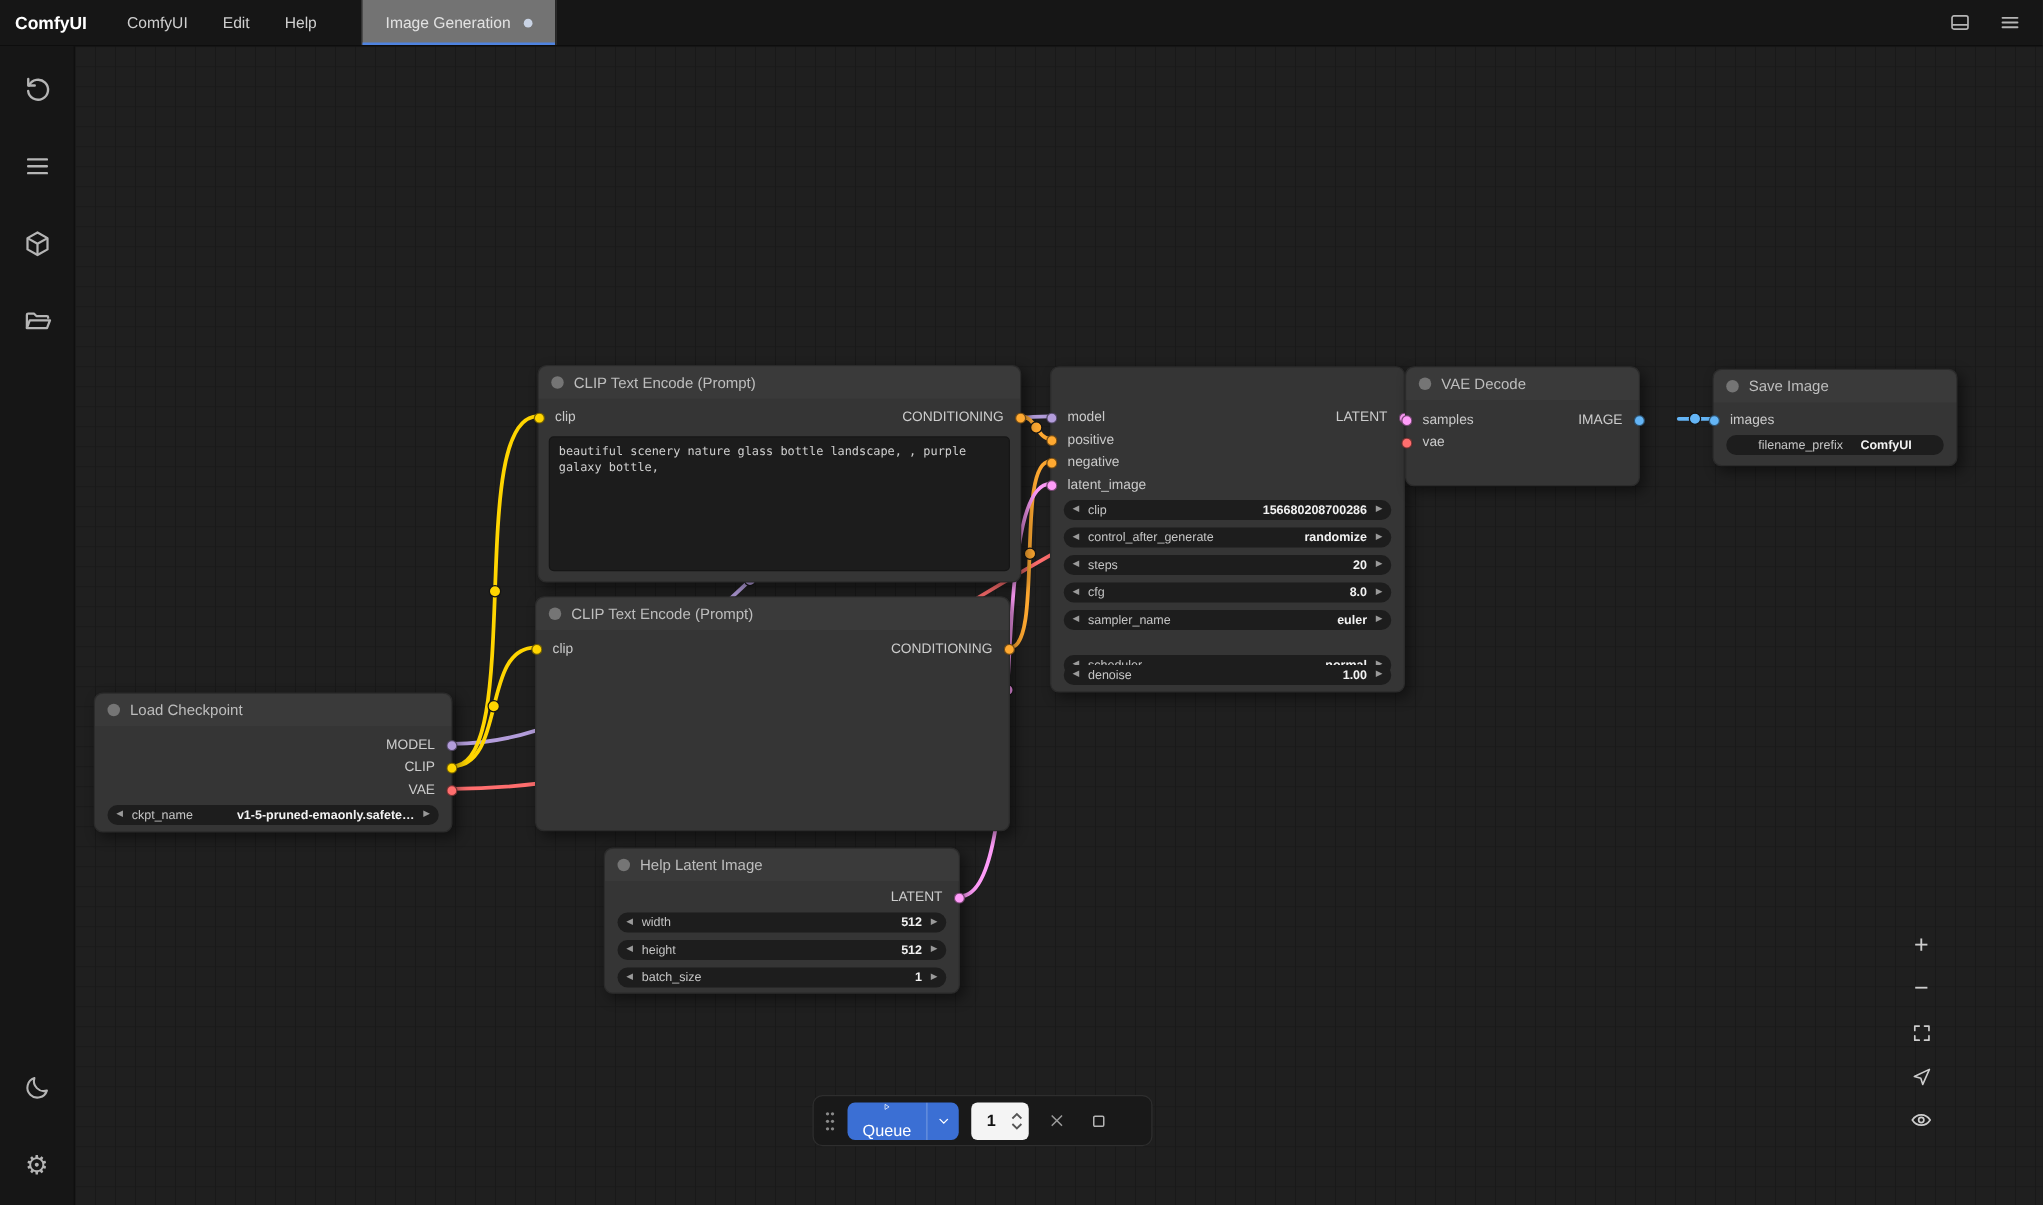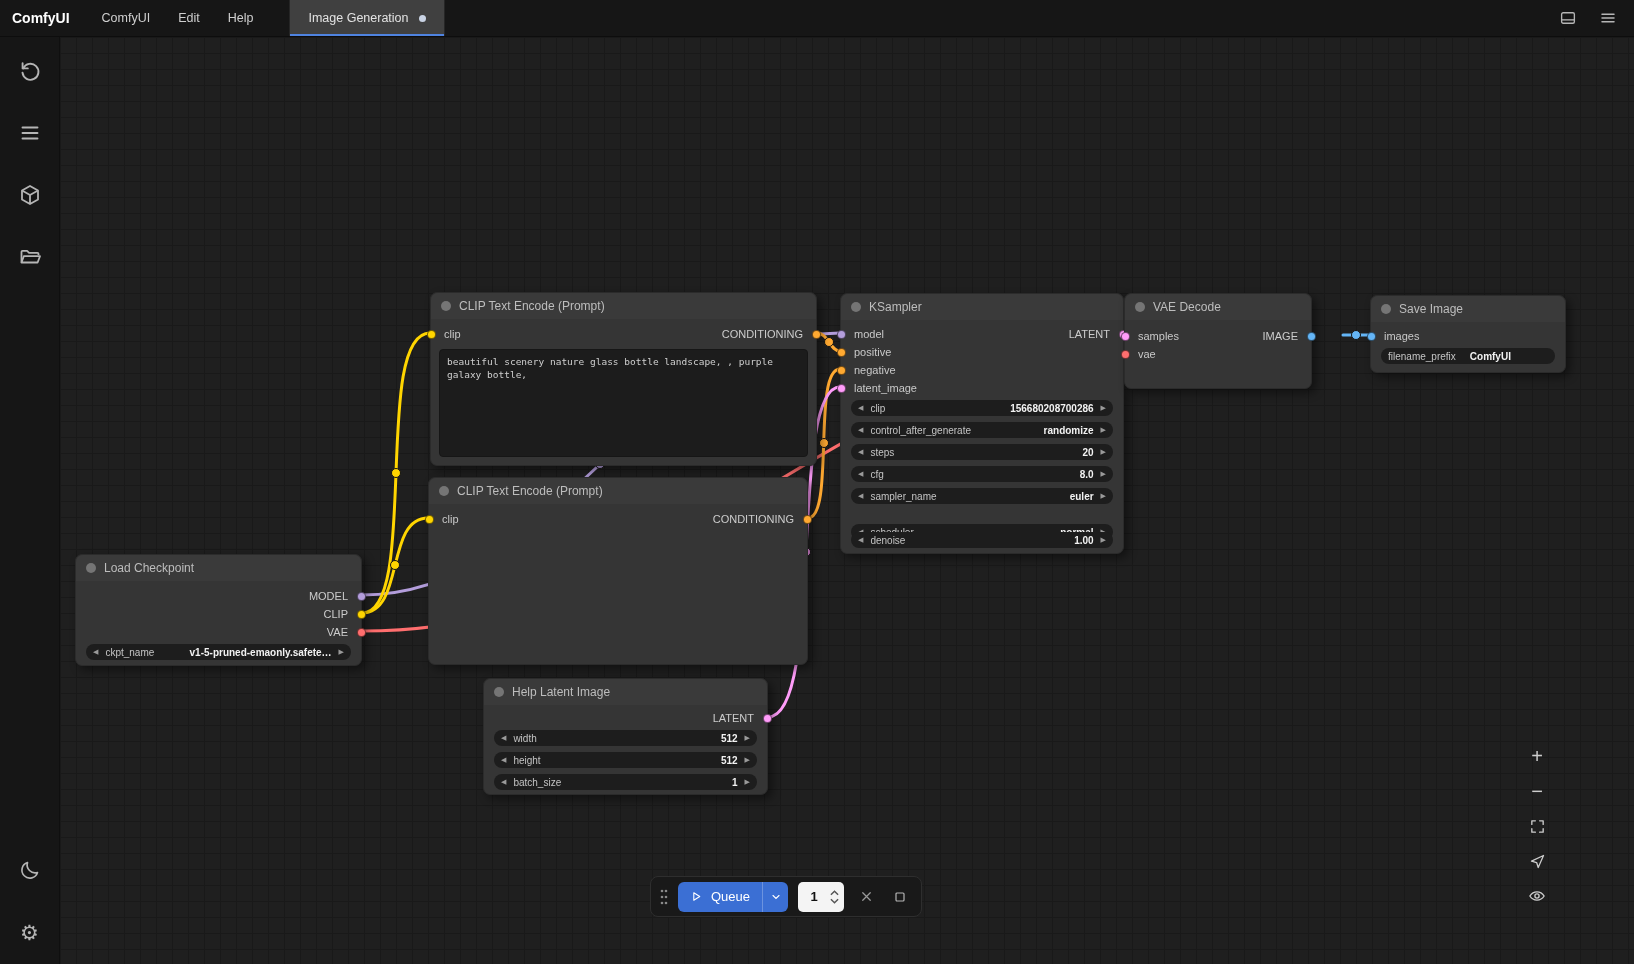--- a/index.html
+++ b/index.html
@@ -14,21 +14,21 @@
     background-size:16px 16px; z-index:0; }
   #wires { position:absolute; left:0; top:0; z-index:1; pointer-events:none; }
 
   
   .topbar { position:absolute; left:0; top:0; width:1634px; height:37px; background:#161616;
     border-bottom:1px solid #0d0d0d; display:flex; align-items:stretch; z-index:10; color:#cfcfcf; }
   .logo { display:flex; align-items:center; padding:0 18px 0 12px; font-weight:bold;
     font-size:14px; color:#ffffff; }
   .menu-item { display:flex; align-items:center; padding:0 14px; font-size:12.5px; cursor:pointer; }
   .tab { position:relative; display:flex; align-items:center; gap:10px; padding:0 18px;
-    margin-left:22px; background:#404040; border-left:1px solid #262626; border-right:1px solid #262626;
+    margin-left:22px; background:#737373; border-left:1px solid #262626; border-right:1px solid #262626;
     font-size:12.5px; color:#e2e2e2; }
   .tab::after { content:""; position:absolute; left:0; right:0; bottom:0; height:2px; background:#4f83e0; }
   .unsaved-dot { width:7px; height:7px; border-radius:50%; background:#c9d3e4; }
   .topbar-right { margin-left:auto; display:flex; align-items:center; gap:20px; padding-right:16px; }
   .tb-icon { width:20px; height:20px; display:flex; align-items:center; justify-content:center; cursor:pointer; }
 
   
   .sidebar { position:absolute; left:0; top:37px; width:60px; bottom:0; background:#161616;
     border-right:1px solid #0f0f0f; display:flex; flex-direction:column; align-items:center;
     padding:16px 0 14px 0; z-index:10; }
@@ -53,34 +53,34 @@
   .c-model{background:#b39ddb} .c-clip{background:#ffd500} .c-vae{background:#ff6e6e}
   .c-cond{background:#ffa931} .c-latent{background:#ff9cf9} .c-image{background:#64b5f6}
 
   .widget { position:absolute; left:10px; right:10px; height:16px; background:#1d1d1d;
     border-radius:8px; display:flex; align-items:center; gap:7px; padding:0 7px;
     font-size:10px; color:#c4c4c4; cursor:pointer; }
   .warrow { font-size:7px; color:#9a9a9a; line-height:16px; }
   .wlabel { flex:0 0 auto; }
   .wvalue { flex:1; text-align:right; color:#f2f2f2; font-weight:bold; overflow:hidden;
     text-overflow:ellipsis; white-space:nowrap; }
-  .widget.plain { justify-content:flex-start; gap:14px; }
+  .widget.plain { justify-content:center; gap:14px; }
   .widget.plain .wvalue { flex:0 0 auto; }
 
   .prompt-box { position:absolute; left:8px; right:8px; background:#1c1c1c; border:1px solid #161616;
     border-radius:4px; padding:6px 7px; font-family:"DejaVu Sans Mono", monospace; font-size:9.5px;
     line-height:1.35; color:#cfcfcf; white-space:pre-wrap; cursor:text; }
 
   
   .queue-bar { position:absolute; left:650px; top:876px; width:272px; height:41px; background:#191919;
     border:1px solid #2e2e2e; border-radius:8px; display:flex; align-items:center; gap:10px;
     padding:0 9px; z-index:6; }
   .queue-btn { display:flex; align-items:stretch; height:30px; background:#3b6fd4; border-radius:6px;
     color:#fff; cursor:pointer; overflow:hidden; }
-  .qb-main { display:flex; align-items:center; gap:8px; padding:0 12px; font-size:13px; }
+  .qb-main { display:flex; align-items:center; gap:8px; padding:0 12px; font-size:13px;flex-direction:column; }
   .qb-caret { display:flex; align-items:center; justify-content:center; width:26px;
     border-left:1px solid rgba(255,255,255,.25); }
   .stepper { display:flex; align-items:stretch; width:46px; height:30px; background:#f4f4f4;
     border-radius:5px; overflow:hidden; }
   .step-num { flex:1; display:flex; align-items:center; justify-content:center; color:#111;
     font-size:13px; font-weight:bold; }
   .step-btns { display:flex; flex-direction:column; justify-content:center; gap:2px; padding-right:5px; }
   .step-btns svg { display:block; cursor:pointer; }
   .qb-icon { width:24px; height:24px; display:flex; align-items:center; justify-content:center;
     color:#9a9a9a; cursor:pointer; }
@@ -171,24 +171,20 @@
     <span class="pdot c-clip"></span>
     <span>clip</span>
   </div>
   <div class="port pout" style="top:32px">
     <span>CONDITIONING</span>
     <span class="pdot c-cond"></span>
   </div>
 </div>
 
 <div class="node" style="left:840px;top:293px;width:284px;height:261px">
-  <div class="ntitle">
-    <span class="tdot"></span>
-    <span>KSampler</span>
-  </div>
   <div class="port pin" style="top:31px">
     <span class="pdot c-model"></span>
     <span>model</span>
   </div>
   <div class="port pin" style="top:49px">
     <span class="pdot c-cond"></span>
     <span>positive</span>
   </div>
   <div class="port pin" style="top:67px">
     <span class="pdot c-cond"></span>

